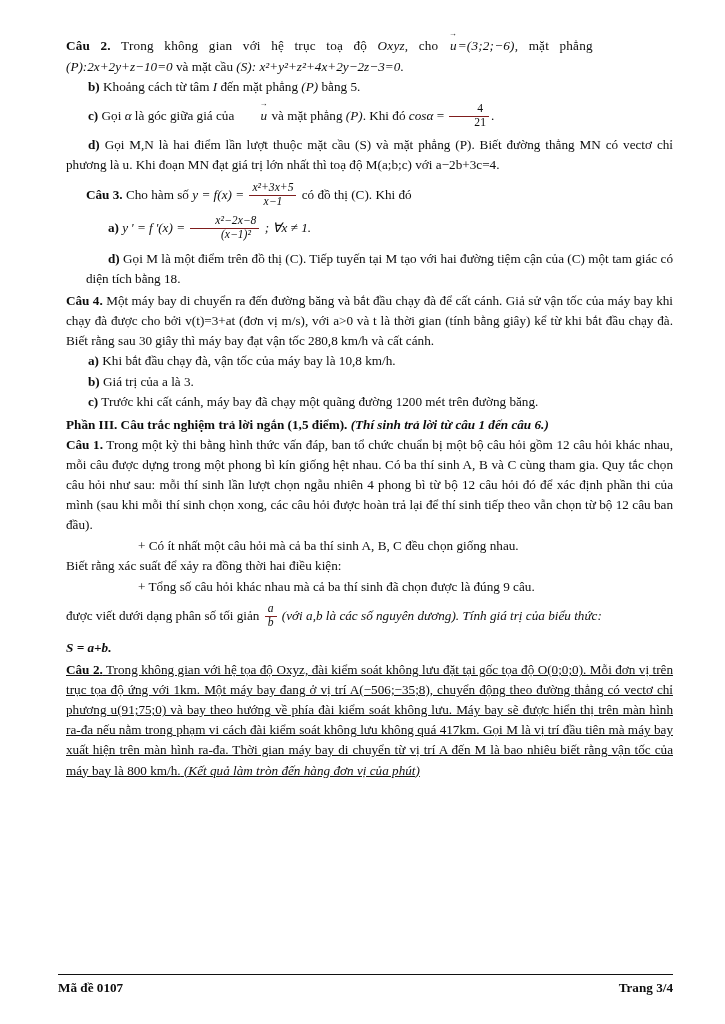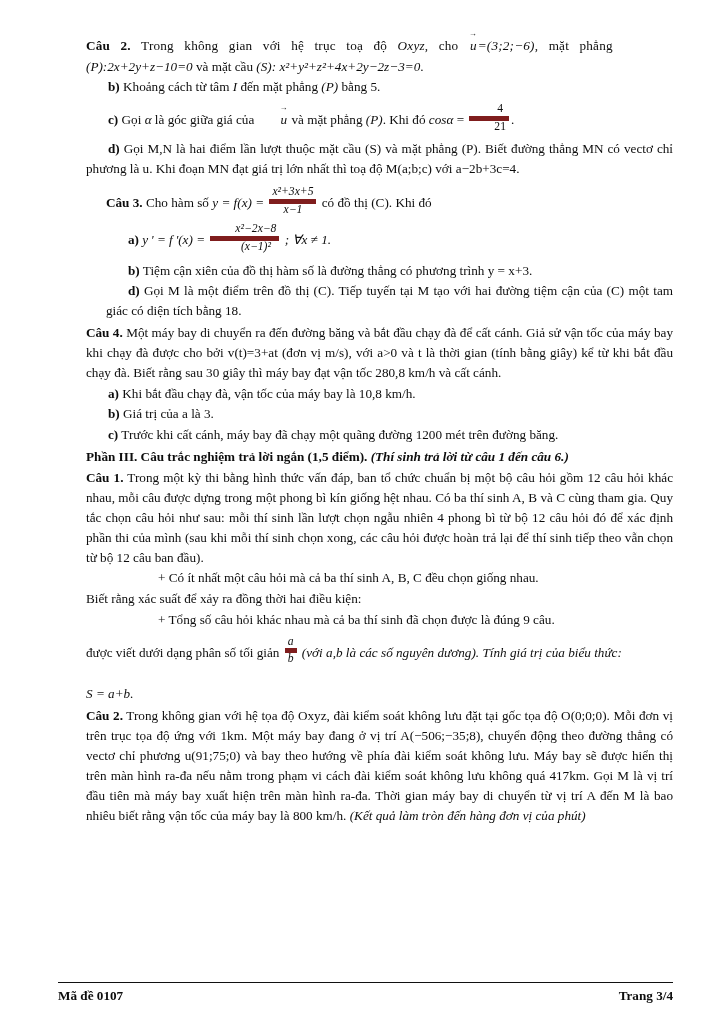--- a/index.html
+++ b/index.html
@@ -13,21 +13,21 @@
     font-family: "Liberation Serif", serif;
     color: #0d0d0d;
     position: relative;
     overflow: hidden;
   }
   .page {
     position: relative;
     width: 725px;
     height: 1024px;
     box-sizing: border-box;
-    padding: 36px 52px 0 86px;
+    padding: 36px 52px 0 66px;
   }
   .line {
     font-size: 13.2px;
     line-height: 1.52;
     text-align: justify;
     margin: 0 0 0.5px 0;
   }
   .blk {
     margin-bottom: 2px;
   }
@@ -41,21 +41,21 @@
   
   .frac {
     display: inline-block;
     vertical-align: -0.52em;
     text-align: center;
     font-size: 0.88em;
     line-height: 1.08;
     margin: 0 2px;
   }
   .frac .num { display: block; padding: 0 3px; }
-  .frac .den { display: block; border-top: 5px solid #7f1d1d; padding: 0 3px; }
+  .frac .den { display: block; border-top: 1px solid #7f1d1d; padding: 0 3px; }
 
   
   .sqrt {
     display: inline-block;
     position: relative;
     padding-left: 7px;
   }
   .sqrt::before {
     content: "\221A";
     position: absolute;
@@ -86,21 +86,21 @@
     font-style: normal;
     text-align: center;
     line-height: 1;
   }
   .plusline { padding-left: 72px; text-indent: 0; }
 
   .footer {
     position: absolute;
     left: 0;
     right: 0;
-    bottom: 0;
+    bottom: 8px;
     height: 42px;
     padding: 0 52px 0 58px;
     box-sizing: border-box;
     text-align: center;
   }
   .footer-rule {
     border-top: 1px solid #111;
     margin: 0 0 5px 0;
   }
   .footer-row {
@@ -177,24 +177,20 @@
     <div class="line indent" style="margin-bottom:7px;">
       <span class="bold">a)</span>
       <span class="mathi">y ' = f '(x) =</span>
       <span class="frac">
         <span class="num mathi">x²−2x−8</span>
         <span class="den mathi">(x−1)²</span>
       </span>
       <span class="mathi">; ∀x ≠ 1.</span>
     </div>
 
-    <div class="line indent">
-      <span class="bold">b)</span>
-      <span>Tiệm cận xiên của đồ thị hàm số là đường thẳng có phương trình y = x+3.</span>
-    </div>
 
 
     <div class="line indent">
       <span class="bold">d)</span>
       <span>Gọi M là một điểm trên đồ thị (C). Tiếp tuyến tại M tạo với hai đường tiệm cận của (C) một tam giác có diện tích bằng 18.</span>
     </div>
   </div>
 
   <div class="blk">
     <div class="line">
@@ -229,23 +225,23 @@
     <div class="line">Biết rằng xác suất để xảy ra đồng thời hai điều kiện:</div>
     <div class="line plusline">+ Tổng số câu hỏi khác nhau mà cả ba thí sinh đã chọn được là đúng 9 câu.</div>
     <div class="line" style="margin-top:6px;">
       <span>được viết dưới dạng phân số tối giản</span>
       <span class="frac">
         <span class="num mathi">a</span>
         <span class="den mathi">b</span>
       </span>
       <span class="ital">(với a,b là các số nguyên dương). Tính giá trị của biểu thức:</span>
     </div>
-    <div class="line mathi" style="margin-top:18px;">S = a+b.</div>
-
-    <div class="line" style="margin-top:2px;">
+    <div class="line mathi" style="margin-top:9px;font-weight:bold;">S = a+b.</div>
+
+    <div class="line" style="margin-top:2px;text-decoration:underline;">
       <span class="bold">Câu 2.</span>
       <span>Trong không gian với hệ tọa độ Oxyz, đài kiểm soát không lưu đặt tại gốc tọa độ O(0;0;0). Mỗi đơn vị trên trục tọa độ ứng với 1km. Một máy bay đang ở vị trí A(−506;−35;8), chuyển động theo đường thẳng có vectơ chỉ phương u(91;75;0) và bay theo hướng về phía đài kiểm soát không lưu. Máy bay sẽ được hiển thị trên màn hình ra-đa nếu nằm trong phạm vi cách đài kiểm soát không lưu không quá 417km. Gọi M là vị trí đầu tiên mà máy bay xuất hiện trên màn hình ra-đa. Thời gian máy bay di chuyển từ vị trí A đến M là bao nhiêu biết rằng vận tốc của máy bay là 800 km/h.</span>
       <span class="ital">(Kết quả làm tròn đến hàng đơn vị của phút)</span>
     </div>
   </div>
 
   <div class="footer">
     <div class="footer-rule"></div>
     <div class="footer-row">
       <span>Mã đề 0107</span>

